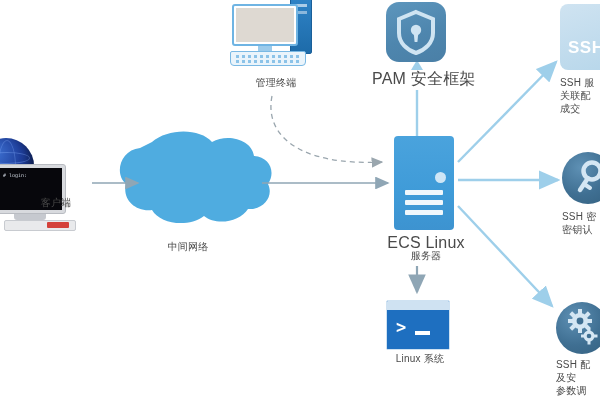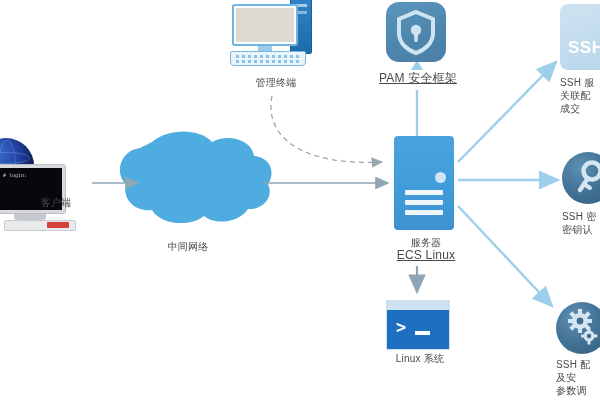--- a/index.html
+++ b/index.html
@@ -26,22 +26,21 @@
     text-align: center;
   }
   .label {
     font-size: 10px;
     line-height: 13px;
     color: #4a4a4a;
     letter-spacing: 0.2px;
     white-space: nowrap;
   }
   .label-ltr {
-    font-size: 12px;
-    text-decoration: underline;
+    font-size: 16px;
   }
 
   
   #client { left: -22px; top: 138px; width: 120px; }
   .globe {
     position: absolute;
     left: 0; top: 0;
     width: 56px; height: 56px;
     border-radius: 50%;
     background:
@@ -377,22 +376,22 @@
 
 <div class="node" id="ecs">
   <div class="server-box">
     <div class="server-dot"></div>
     <div class="server-bar" style="top:54px"></div>
     <div class="server-bar" style="top:64px"></div>
     <div class="server-bar" style="top:74px"></div>
   </div>
 </div>
 <div class="node" id="ecs-label">
+  <div class="label label-ltr">ECS Linux</div>
   <div class="label">服务器</div>
-  <div class="label label-ltr">ECS Linux</div>
 </div>
 
 <div class="node" id="linuxcfg">
   <div class="term-window">
     <div class="term-titlebar"></div>
     <div class="term-body">
       <div class="term-prompt">&gt;</div>
       <div class="term-cursor"></div>
     </div>
   </div>

